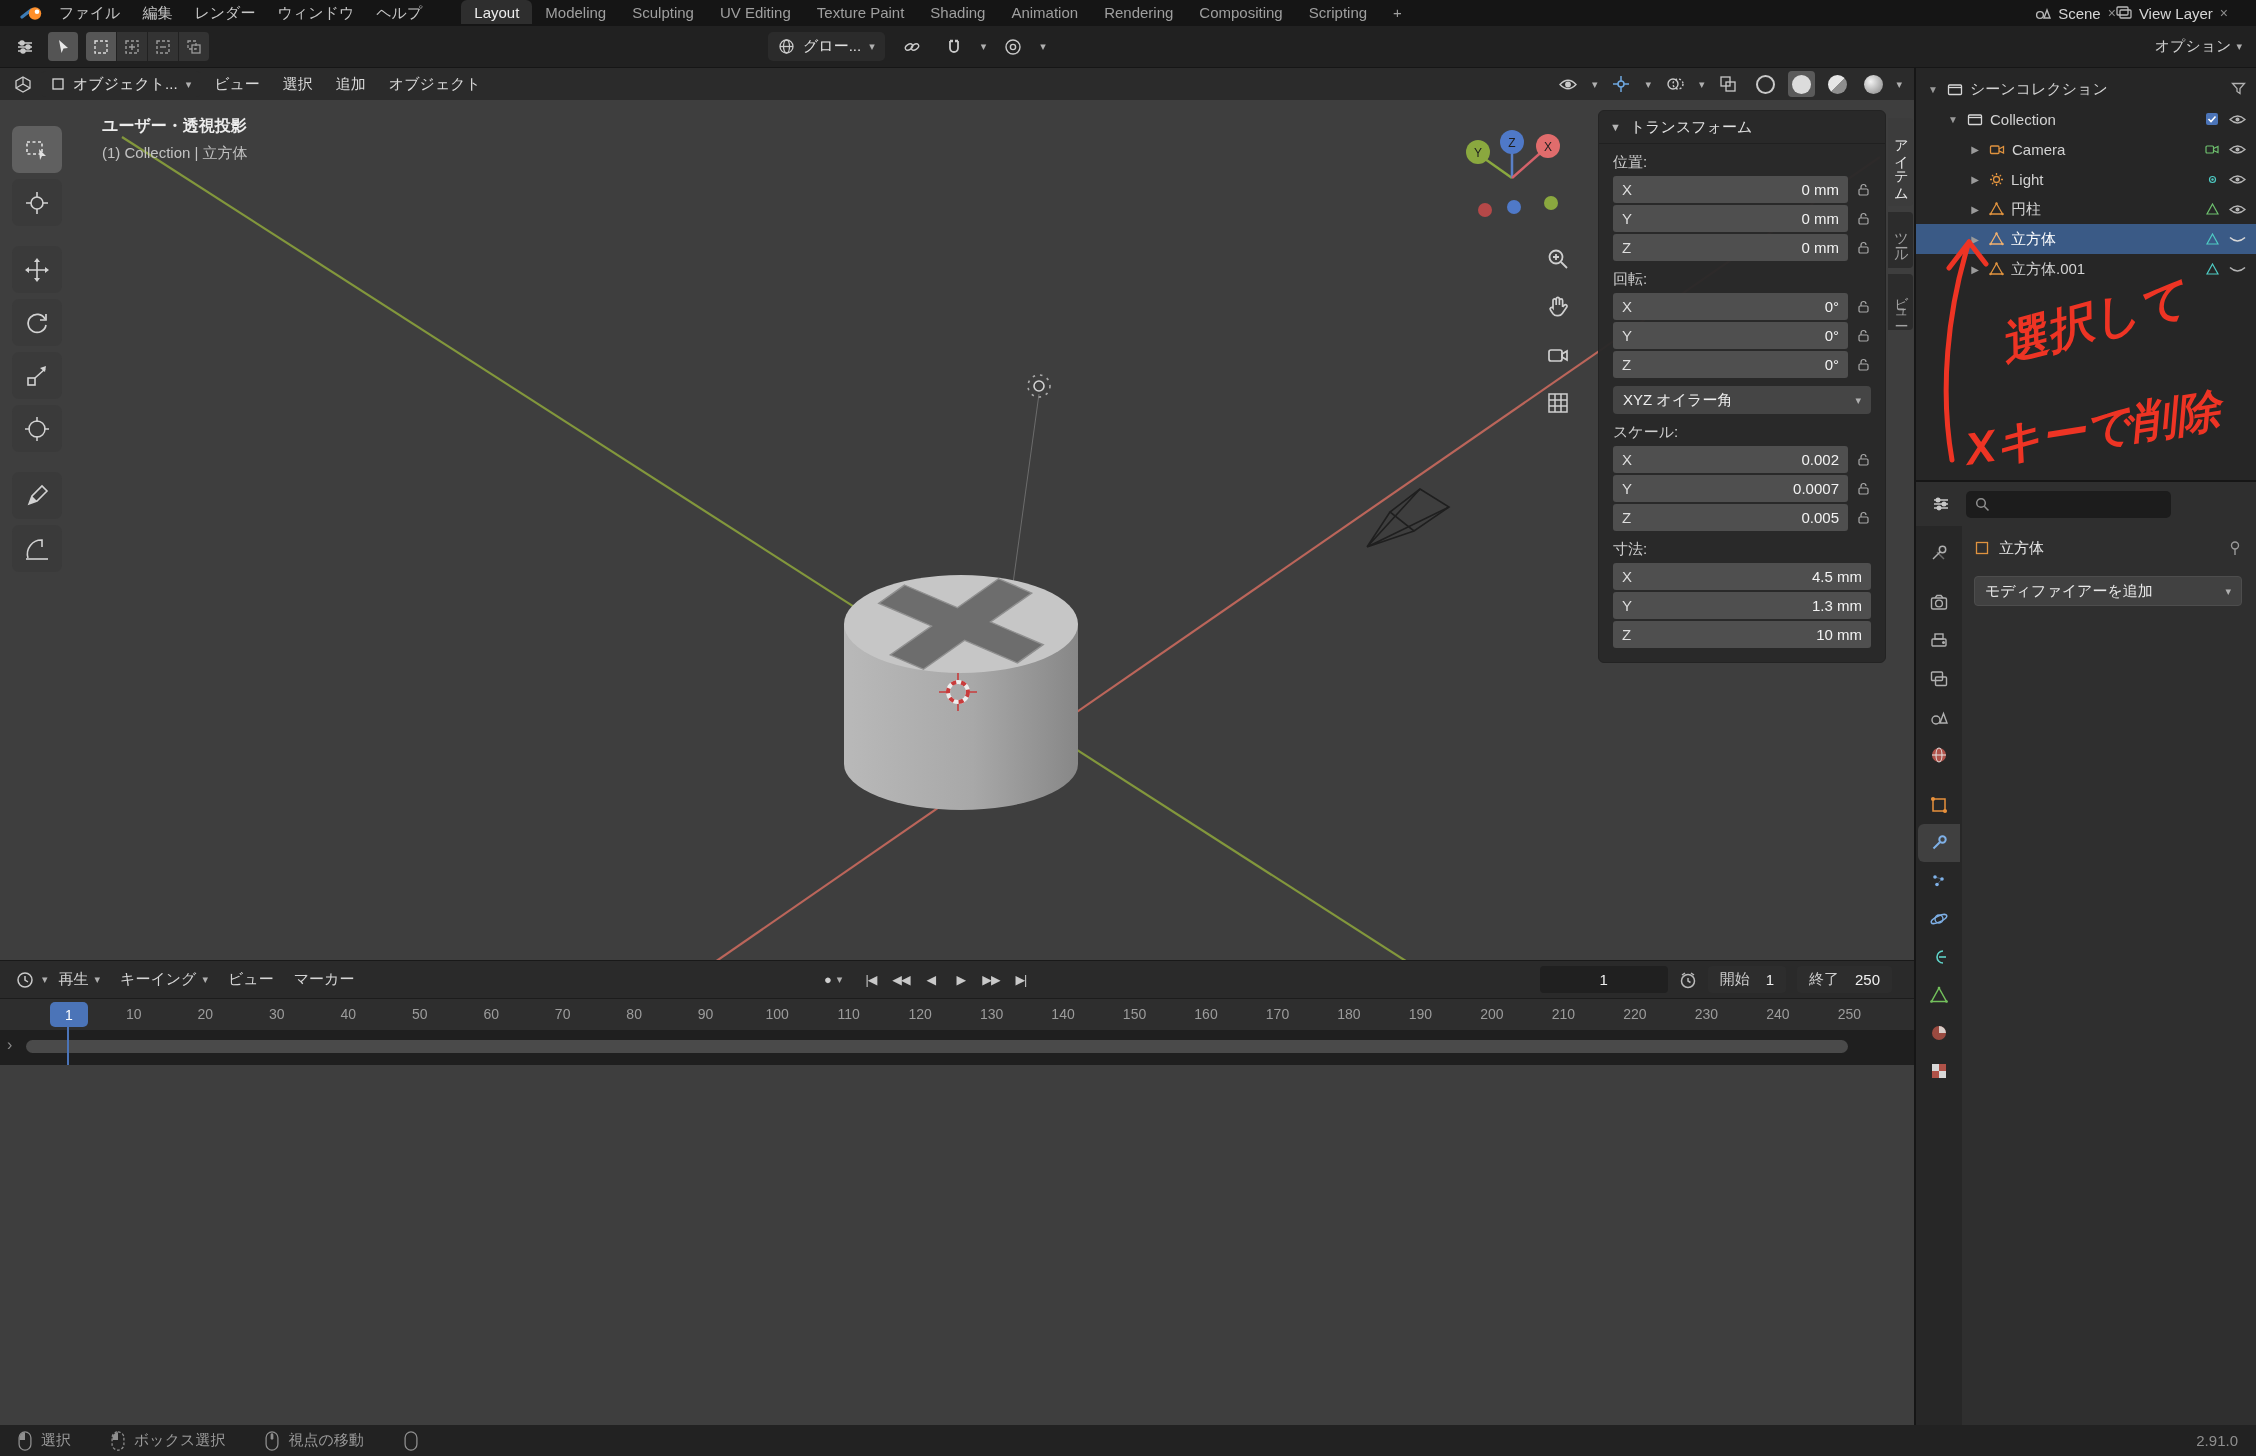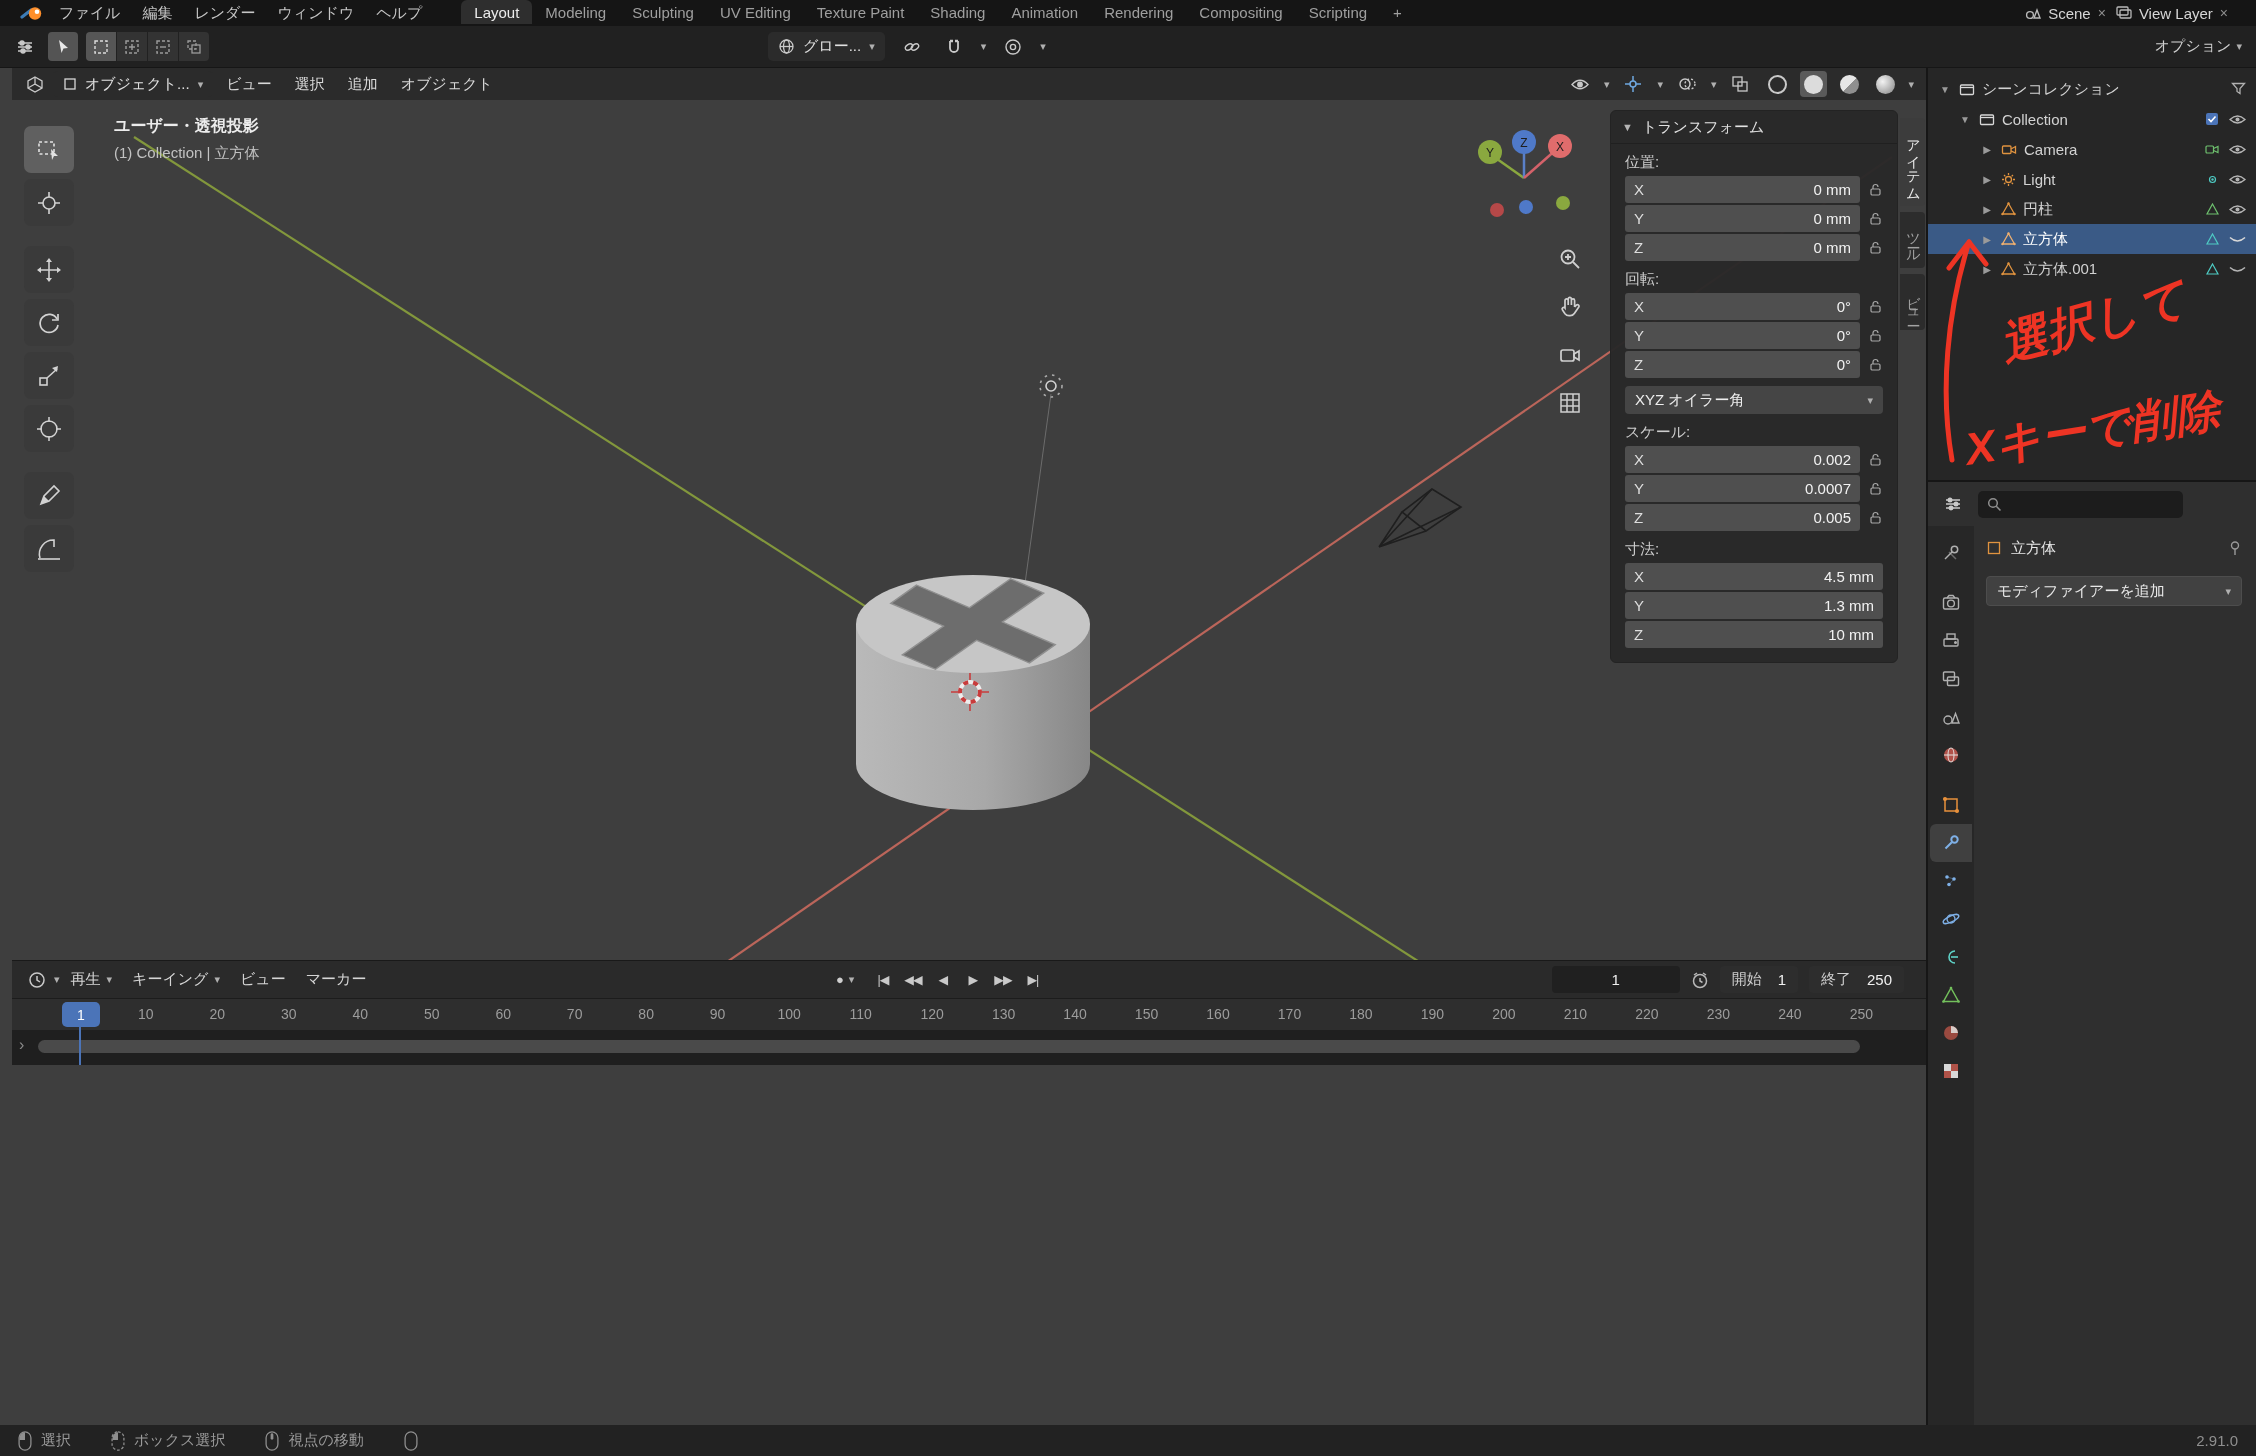--- a/index.html
+++ b/index.html
@@ -13,41 +13,41 @@
   .caret { font-size:11px; color:#b0b0b0; line-height:1; }
 
   
   .row1 { position:absolute; top:0; left:0; right:0; height:26px; background:#151515;
           display:flex; align-items:center; padding:0 20px; z-index:10; }
   .logo { margin-right:4px; }
   .menu { font-size:15px; color:#c6c6c6; padding:0 11px; height:100%; display:flex; align-items:center; }
   .tabs { display:flex; margin-left:28px; height:100%; align-items:flex-start; }
   .tab  { font-size:15px; color:#9f9f9f; padding:4px 13px 3px; border-radius:6px 6px 0 0; white-space:nowrap; }
   .tab.active { background:#2e2e2e; color:#ececec; }
-  .r1-right { margin-left:auto; display:flex; align-items:center; gap:10px; padding-right:8px; }
+  .r1-right { margin-left:auto; display:flex; align-items:center; gap:0; padding-right:8px; }
   .sel { display:flex; align-items:center; gap:7px; font-size:15px; color:#d6d6d6; }
   .sel .x { color:#8f8f8f; font-size:14px; }
 
   
   .row2 { position:absolute; top:26px; left:0; right:0; height:42px; background:#212121;
           display:flex; align-items:center; z-index:10; border-bottom:1px solid #161616; }
   .r2-left { display:flex; align-items:center; gap:8px; padding-left:10px; }
   .r2-center { position:absolute; left:768px; display:flex; align-items:center; gap:12px; }
   .r2-right { position:absolute; right:14px; display:flex; align-items:center; gap:5px; font-size:15px; color:#d0d0d0; }
   .pill { display:flex; align-items:center; gap:8px; background:#2b2b2b; border-radius:5px; height:29px;
           padding:0 10px; font-size:15px; color:#e0e0e0; }
   .ibtn { width:30px; height:29px; display:flex; align-items:center; justify-content:center; border-radius:4px; }
   .ibtn.pressed { background:#545454; }
   .modegrp { display:flex; gap:1px; }
   .modegrp .ibtn { background:#333; border-radius:0; }
   .modegrp .ibtn:first-child { border-radius:4px 0 0 4px; background:#565656; }
   .modegrp .ibtn:last-child { border-radius:0 4px 4px 0; }
 
   
-  .main { position:absolute; top:68px; left:0; right:0; bottom:31px; display:flex;padding-left:12px; }
+  .main { position:absolute; top:68px; left:0; right:0; bottom:31px; display:flex; }
   .left-col { width:1914px; display:flex; flex-direction:column; }
   .right-col { flex:1; display:flex; flex-direction:column; border-left:2px solid #161616; background:#262626; }
 
   
   .vph { height:32px; background:#2b2b2b; display:flex; align-items:center; gap:3px; padding:0 8px; }
   .menu2 { font-size:15px; color:#d9d9d9; padding:0 10px; }
   .vph-right { margin-left:auto; display:flex; align-items:center; gap:9px; padding-right:4px; }
   .shade { width:19px; height:19px; border-radius:50%; }
   .shade.wire { border:2px solid #c9c9c9; }
   .shade.solid { background:#dcdcdc; }

